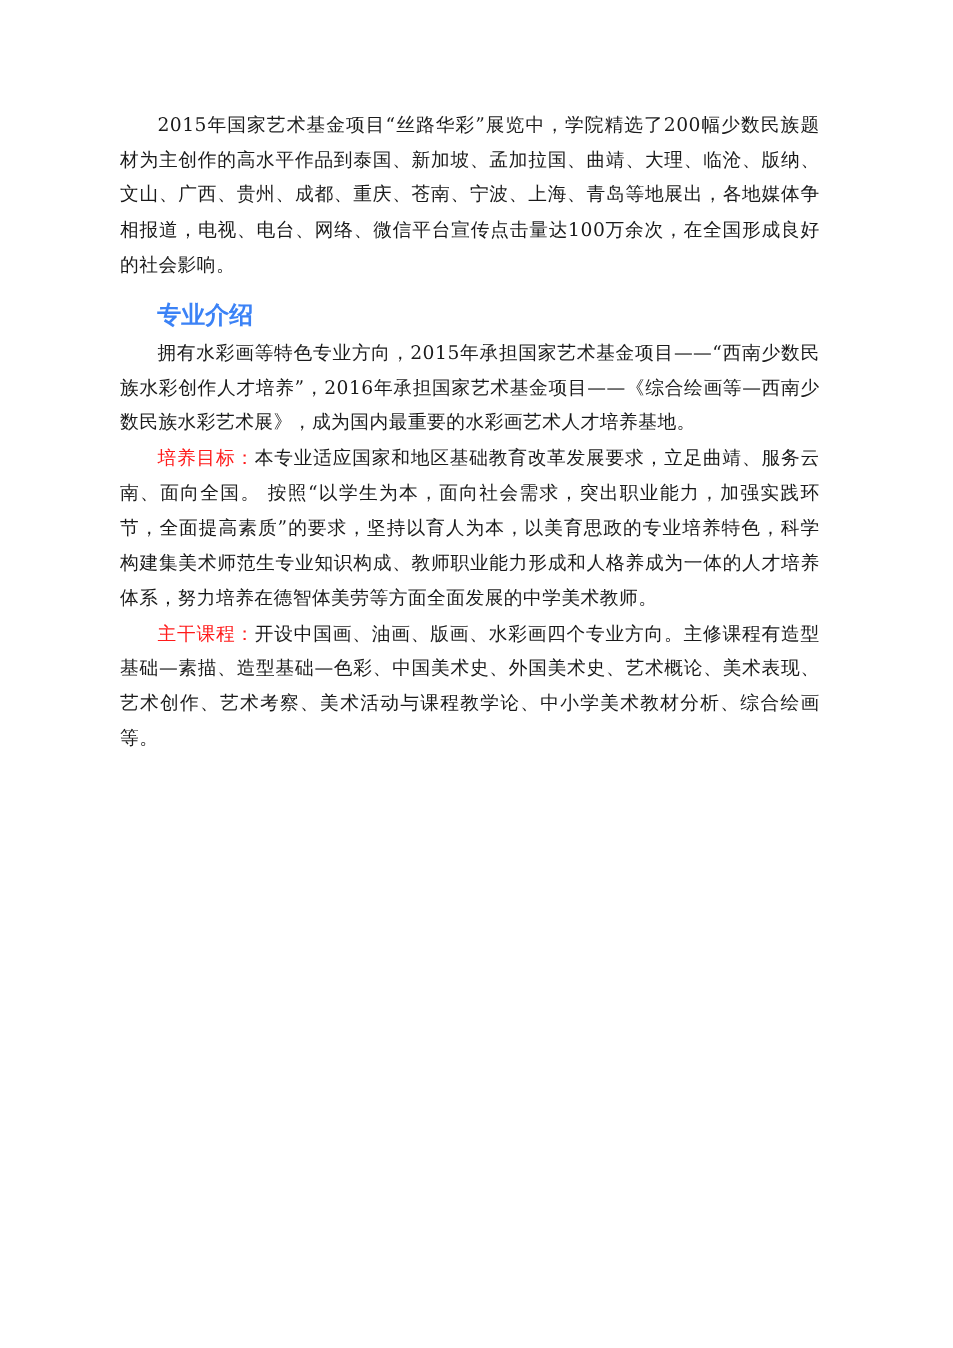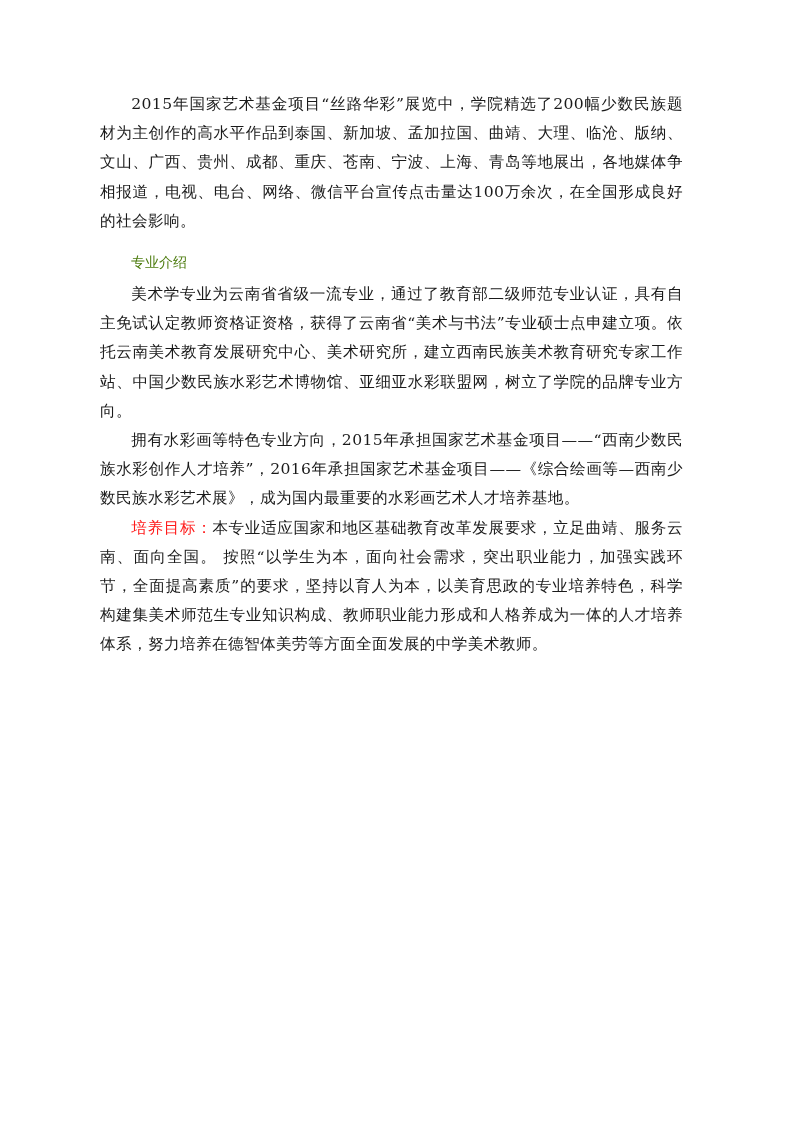--- a/index.html
+++ b/index.html
@@ -18,39 +18,39 @@
     margin: 0;
     text-indent: 2em;
     text-align: justify;
     text-align-last: left;
     letter-spacing: 0.4px;
   }
   .heading {
     margin: 0;
     padding-left: 31px;
     font-family: "DejaVu Sans", "Liberation Sans", sans-serif;
-    font-weight: normal;
-    color: #4d7c0f;
-    font-size: 14px;
+    font-weight: bold;
+    color: #3b82f6;
+    font-size: 20px;
   }
   .h1 { margin-top: 8px; height: 36px; line-height: 36px; }
   .h2 { margin-top: 6px; height: 34px; line-height: 34px; margin-bottom: 6px; }
   .label {
     color: #ff1a1a;
     font-family: "DejaVu Sans", "Liberation Sans", sans-serif;
     font-weight: normal;
   }
 </style>
 </head>
 <body>
 
 <div class="page">
   <p class="para">2015年国家艺术基金项目“丝路华彩”展览中，学院精选了200幅少数民族题材为主创作的高水平作品到泰国、新加坡、孟加拉国、曲靖、大理、临沧、版纳、文山、广西、贵州、成都、重庆、苍南、宁波、上海、青岛等地展出，各地媒体争相报道，电视、电台、网络、微信平台宣传点击量达100万余次，在全国形成良好的社会影响。</p>
 
   <div class="heading h1">专业介绍</div>
 
-  <p class="para">美术学专业为云南省省级一流专业，通过了教育部二级师范专业认证，具有自主免试认定教师资格证资格，获得了云南省“美术与书法”专业硕士点申建立项。依托云南美术教育发展研究中心、美术研究所，建立西南民族美术教育研究专家工作站、中国少数民族水彩艺术博物馆、亚细亚水彩联盟网，树立了学院的品牌专业方向。</p>
   <p class="para">拥有水彩画等特色专业方向，2015年承担国家艺术基金项目——“西南少数民族水彩创作人才培养”，2016年承担国家艺术基金项目——《综合绘画等—西南少数民族水彩艺术展》，成为国内最重要的水彩画艺术人才培养基地。</p>
 
   <p class="para"><span class="label">培养目标：</span><span>本专业适应国家和地区基础教育改革发展要求，立足曲靖、服务云南、面向全国。 按照“以学生为本，面向社会需求，突出职业能力，加强实践环节，全面提高素质”的要求，坚持以育人为本，以美育思政的专业培养特色，科学构建集美术师范生专业知识构成、教师职业能力形成和人格养成为一体的人才培养体系，努力培养在德智体美劳等方面全面发展的中学美术教师。</span></p>
 
+  <p class="para"><span class="label">主干课程：</span><span>开设中国画、油画、版画、水彩画四个专业方向。主修课程有造型基础—素描、造型基础—色彩、中国美术史、外国美术史、艺术概论、美术表现、艺术创作、艺术考察、美术活动与课程教学论、中小学美术教材分析、综合绘画等。</span></p>
 
 </div>
 
 </body></html>

